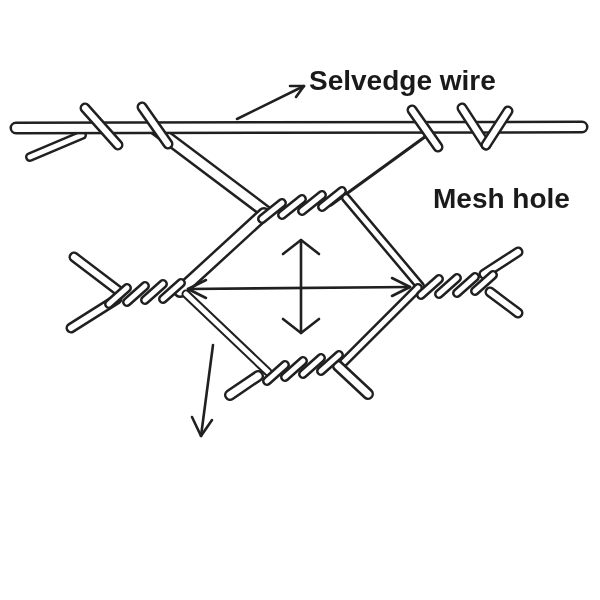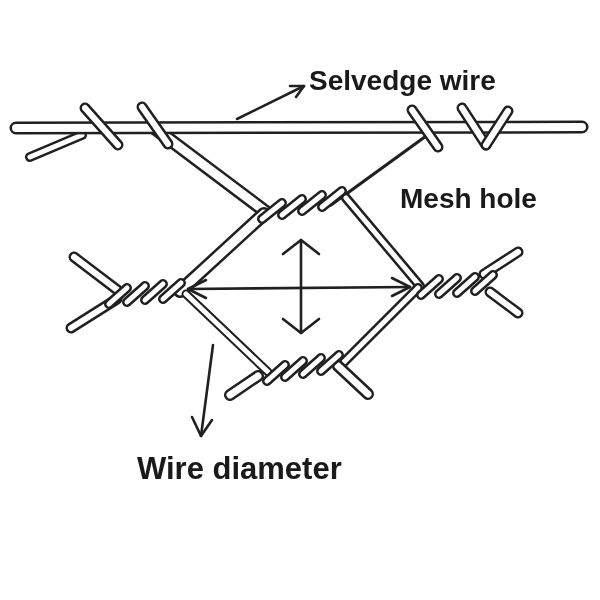--- a/index.html
+++ b/index.html
@@ -16,21 +16,21 @@
   #stage{position:absolute;left:0;top:0;width:600px;height:456px;}
   svg{display:block;}
   .bk{stroke:var(--line);fill:none;stroke-linecap:round;stroke-linejoin:round;}
   .wt{stroke:#ffffff;fill:none;stroke-linecap:round;stroke-linejoin:round;}
   .thin{stroke:var(--line);fill:none;stroke-linecap:round;stroke-linejoin:round;}
   .label{
     position:absolute;color:var(--text);font-weight:700;
     white-space:nowrap;line-height:1.05;letter-spacing:0px;
   }
   .label-selvedge{left:309px;top:66px;font-size:28px;}
-  .label-meshhole{left:400px;top:184px;font-size:28px;}
+  .label-meshhole{left:433px;top:184px;font-size:28px;}
   .label-wirediam{left:137px;top:453px;font-size:31px;}
 </style>
 </head>
 <body>
 
 <div id="stage">
   <svg width="600" height="600" viewBox="0 0 600 600">
 
     <g>
       <path class="bk" stroke-width="10" d="M 82,135 L 30,157"></path>
@@ -147,14 +147,13 @@
       <path class="thin" stroke-width="2.6" d="M 290,86 L 304,86 L 296,97"></path>
     </g>
     <g>
       <path class="thin" stroke-width="2.6" d="M 213,345 L 201,436"></path>
       <path class="thin" stroke-width="2.6" d="M 212,420 L 201,436 L 192,417"></path>
     </g>
   </svg>
 
   <div class="label label-selvedge">Selvedge wire</div>
   <div class="label label-meshhole">Mesh hole</div>
-  <div class="label label-wirediam">Wire diameter</div>
 </div>
 
 </body></html>

